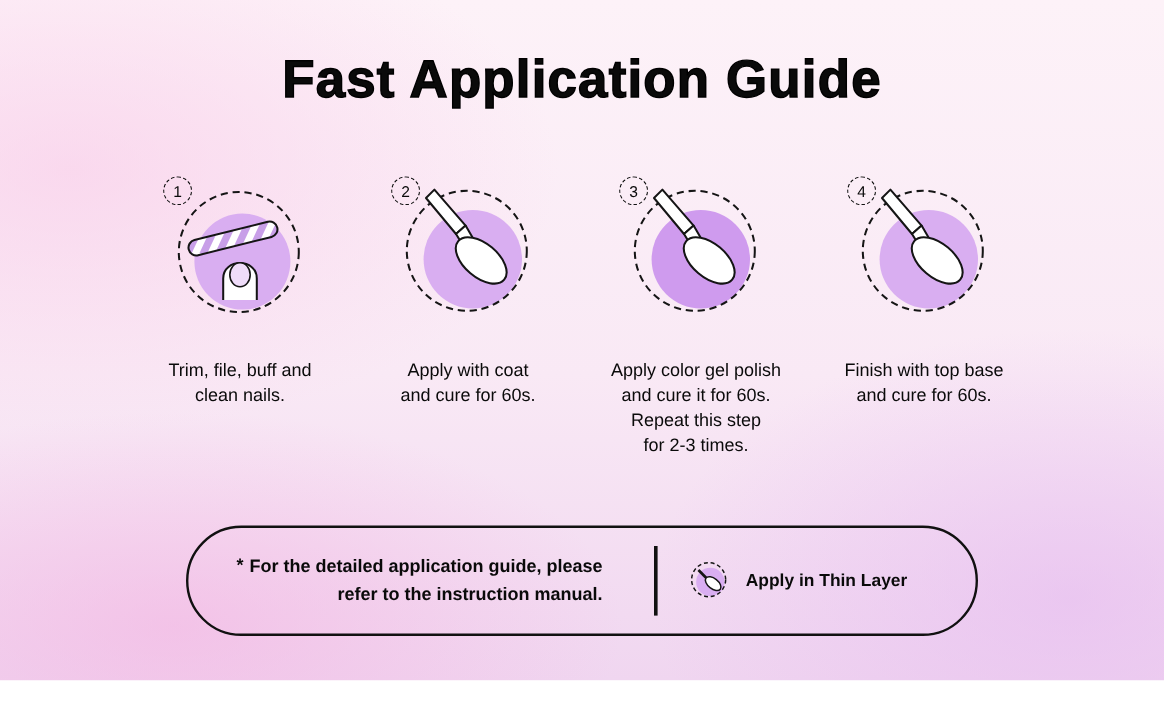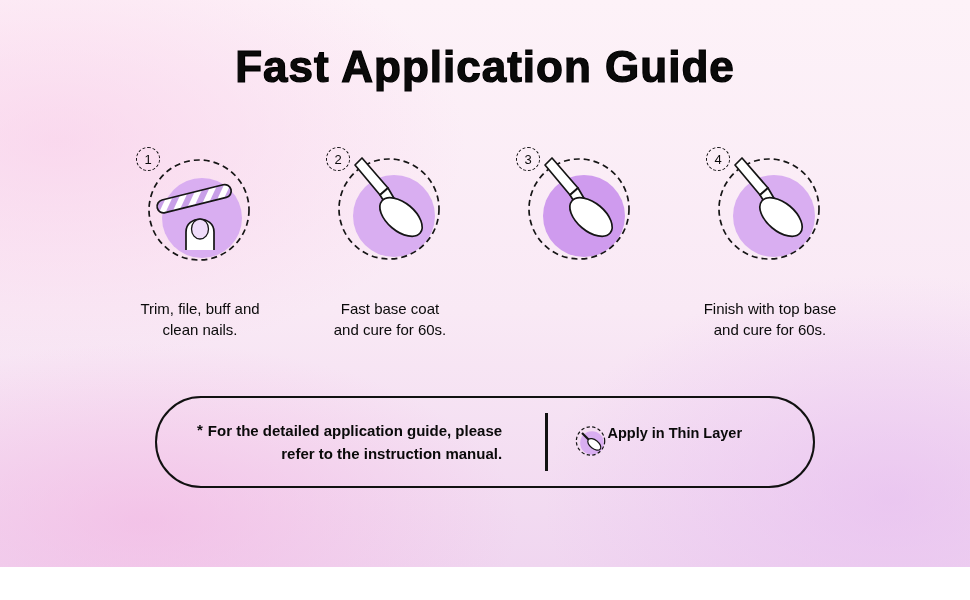--- a/index.html
+++ b/index.html
@@ -83,21 +83,21 @@
   }
   .note .star{margin-right:5px;position:relative;top:-1px;}
   .note-text{white-space:pre-line;text-align:right;}
   .divider{
     width:2.5px;height:58px;
     background:#111;
     margin:0 26px 0 18px;
     flex:0 0 auto;
   }
   .legend{display:flex;flex-direction:column;gap:9px;}
-  .legend-row{display:flex;}
+  .legend-row{display:flex;align-items:center;gap:14px;}
   .legend-label{font-size:14.5px;font-weight:bold;}
 </style>
 </head>
 <body>
 
 <div class="canvas">
 
   <div class="title">Fast Application Guide</div>
 
   <div class="steps">
@@ -137,35 +137,39 @@
       <div class="illus">
         <span class="badge">2</span>
         <svg viewBox="0 0 116 116" width="116" height="116">
           <circle class="blob" cx="62" cy="62" r="41"></circle>
           <circle class="dash" cx="57" cy="55" r="50"></circle>
           <polygon points="23,11 30,4 56,34 48,41" fill="#ffffff" class="ink"></polygon>
           <polygon points="48,41 56,34 63,46 53,49" fill="#ffffff" class="ink"></polygon>
           <ellipse cx="69" cy="63" rx="25" ry="14" transform="rotate(40 69 63)" fill="#ffffff" class="ink"></ellipse>
         </svg>
       </div>
-      <div class="caption">Fast base coat
+      <div class="caption">Apply with coat
 and cure for 60s.</div>
     </div>
 
     <div class="step">
       <div class="illus illus-3">
         <span class="badge">3</span>
         <svg viewBox="0 0 116 116" width="116" height="116">
           <circle class="blob" cx="62" cy="62" r="41"></circle>
           <circle class="dash" cx="57" cy="55" r="50"></circle>
           <polygon points="23,11 30,4 56,34 48,41" fill="#ffffff" class="ink"></polygon>
           <polygon points="48,41 56,34 63,46 53,49" fill="#ffffff" class="ink"></polygon>
           <ellipse cx="69" cy="63" rx="25" ry="14" transform="rotate(40 69 63)" fill="#ffffff" class="ink"></ellipse>
         </svg>
       </div>
+      <div class="caption">Apply color gel polish
+and cure it for 60s.
+Repeat this step
+for 2-3 times.</div>
     </div>
 
     <div class="step">
       <div class="illus">
         <span class="badge">4</span>
         <svg viewBox="0 0 116 116" width="116" height="116">
           <circle class="blob" cx="62" cy="62" r="41"></circle>
           <circle class="dash" cx="57" cy="55" r="50"></circle>
           <polygon points="23,11 30,4 56,34 48,41" fill="#ffffff" class="ink"></polygon>
           <polygon points="48,41 56,34 63,46 53,49" fill="#ffffff" class="ink"></polygon>

